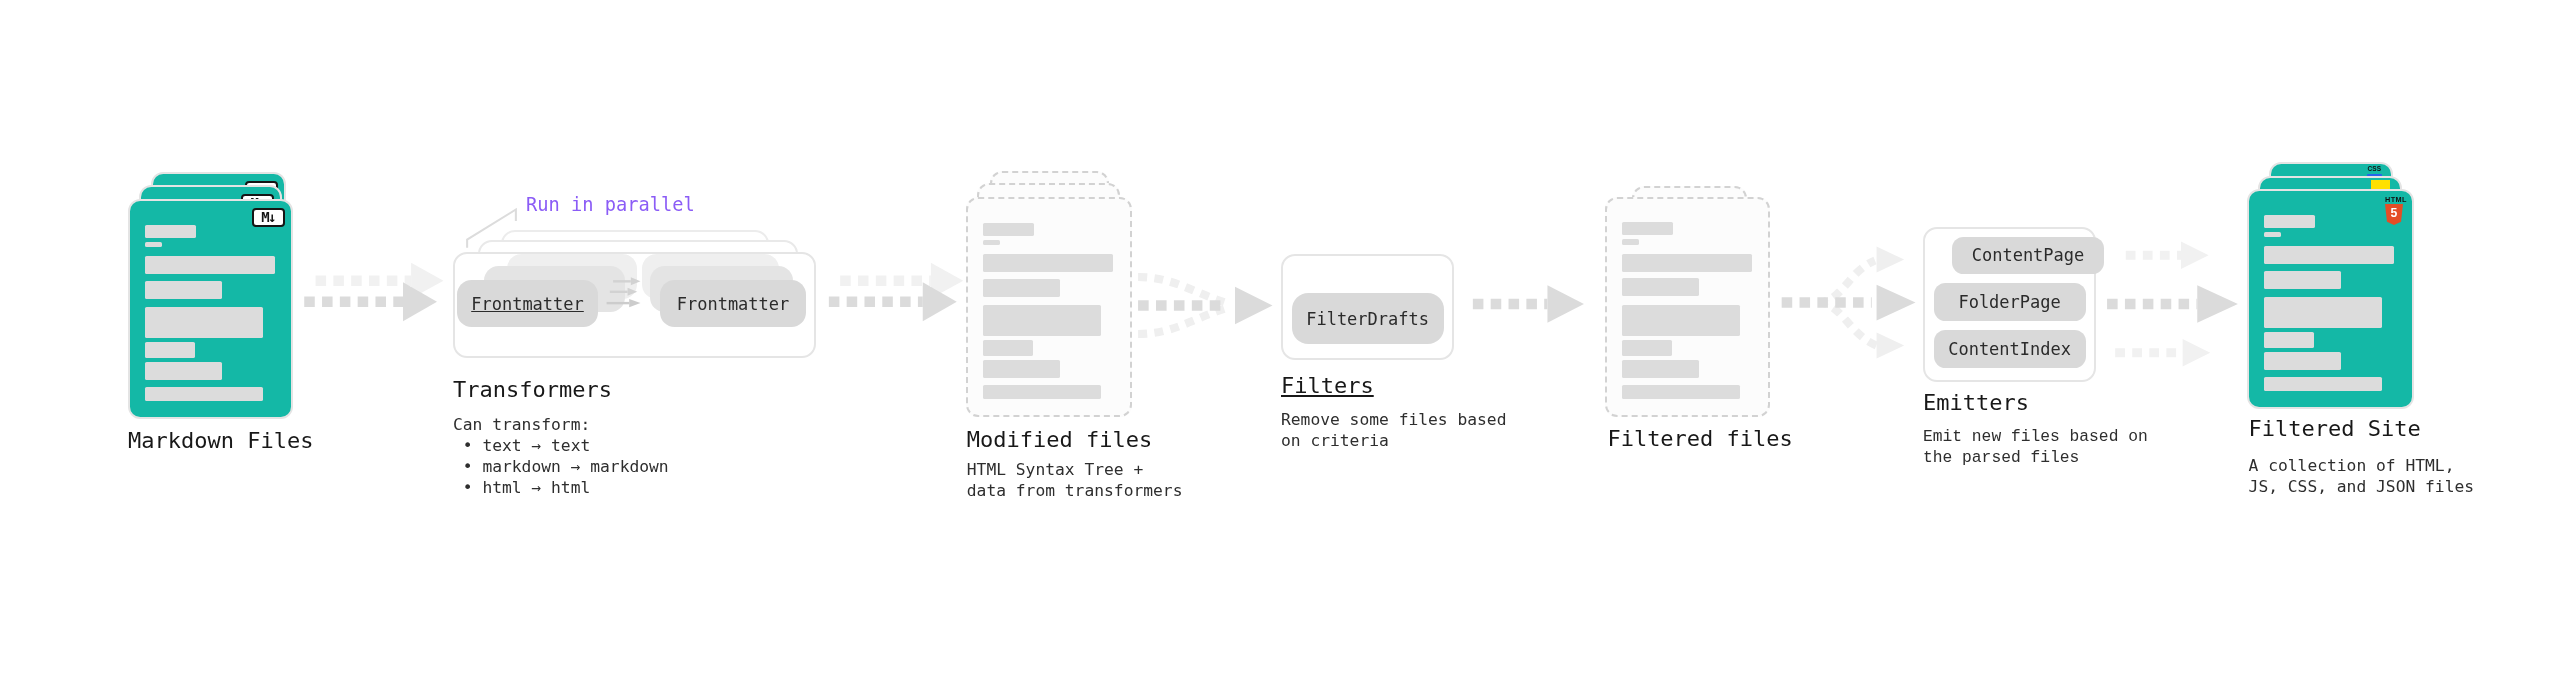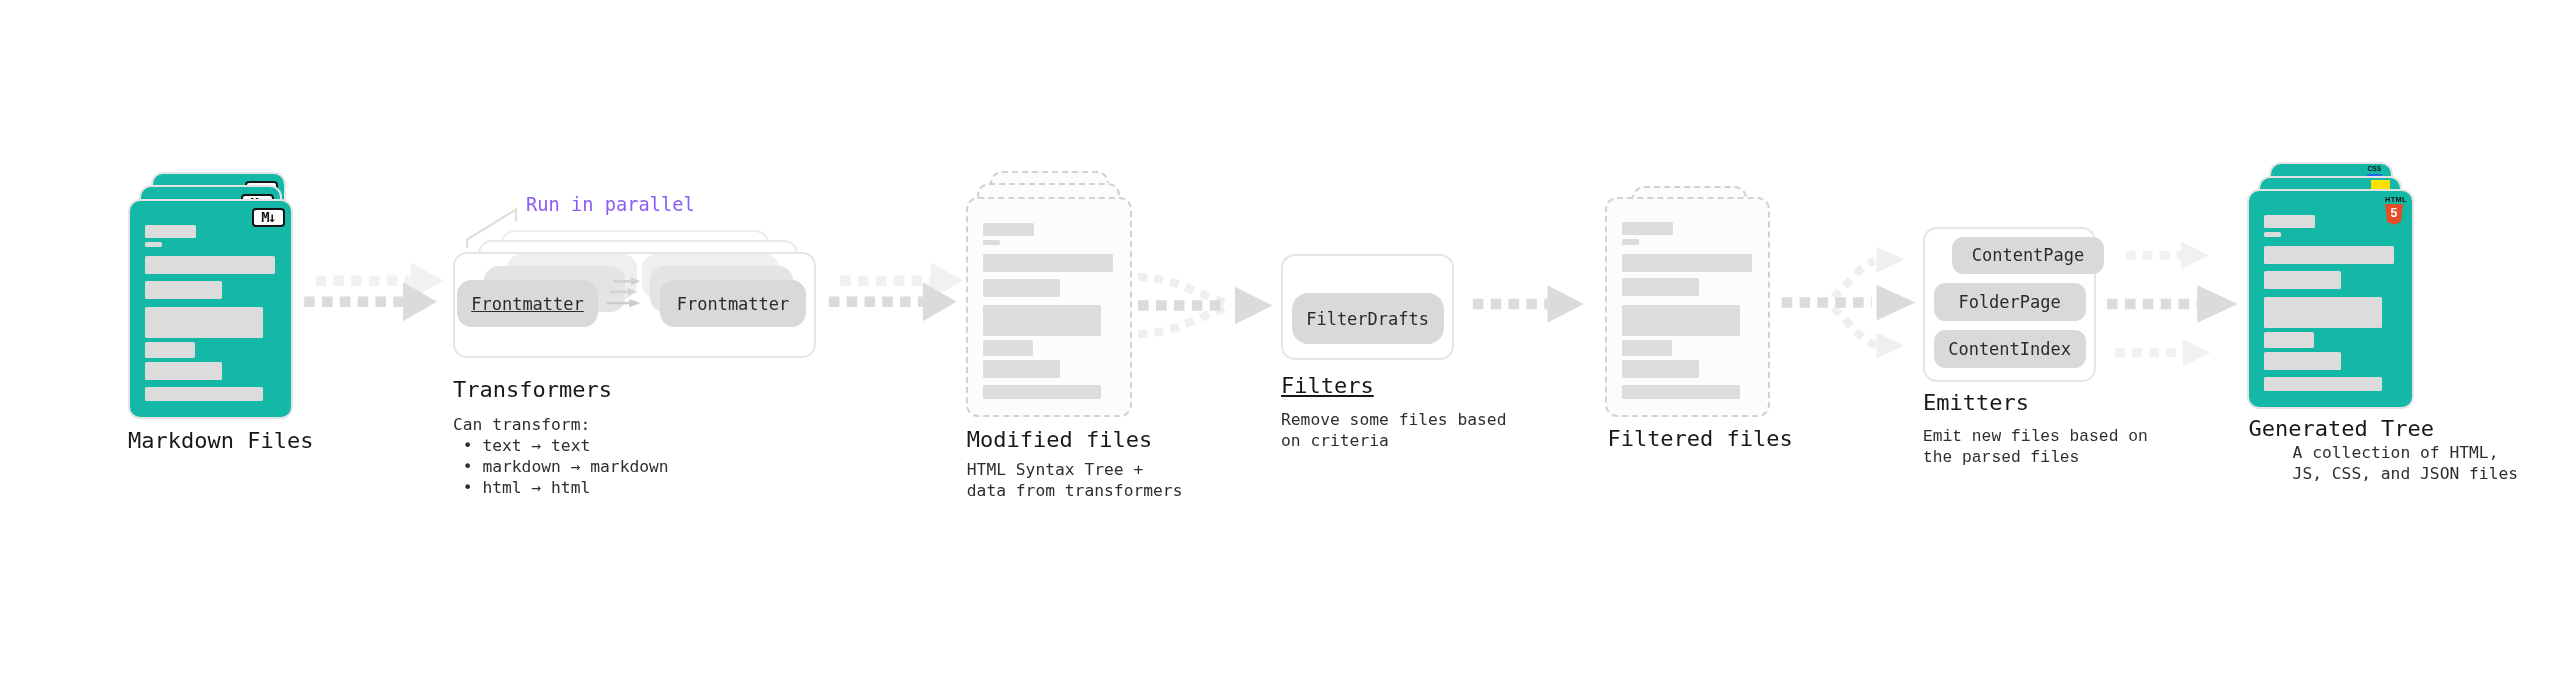--- a/index.html
+++ b/index.html
@@ -227,19 +227,19 @@
         <div class="b1"></div>
           <div class="b2"></div>
           <div class="b3"></div>
           <div class="b4"></div>
         <div class="b5"></div>
           <div class="b6"></div>
           <div class="b7"></div>
           <div class="b8"></div>
       </div>
     </div>
-    <div class="title" style="left:1.6px;top:254px;">Generated Tree</div>
-    <div class="sub" style="left:1.6px;top:280px;margin-left:44px;">A collection of HTML,
+    <div class="title" style="left:1.6px;top:254px;">Filtered Site</div>
+    <div class="sub" style="left:1.6px;top:293px;">A collection of HTML,
 JS, CSS, and JSON files</div>
   </div>
 
 </div>
 
 
 </body></html>

